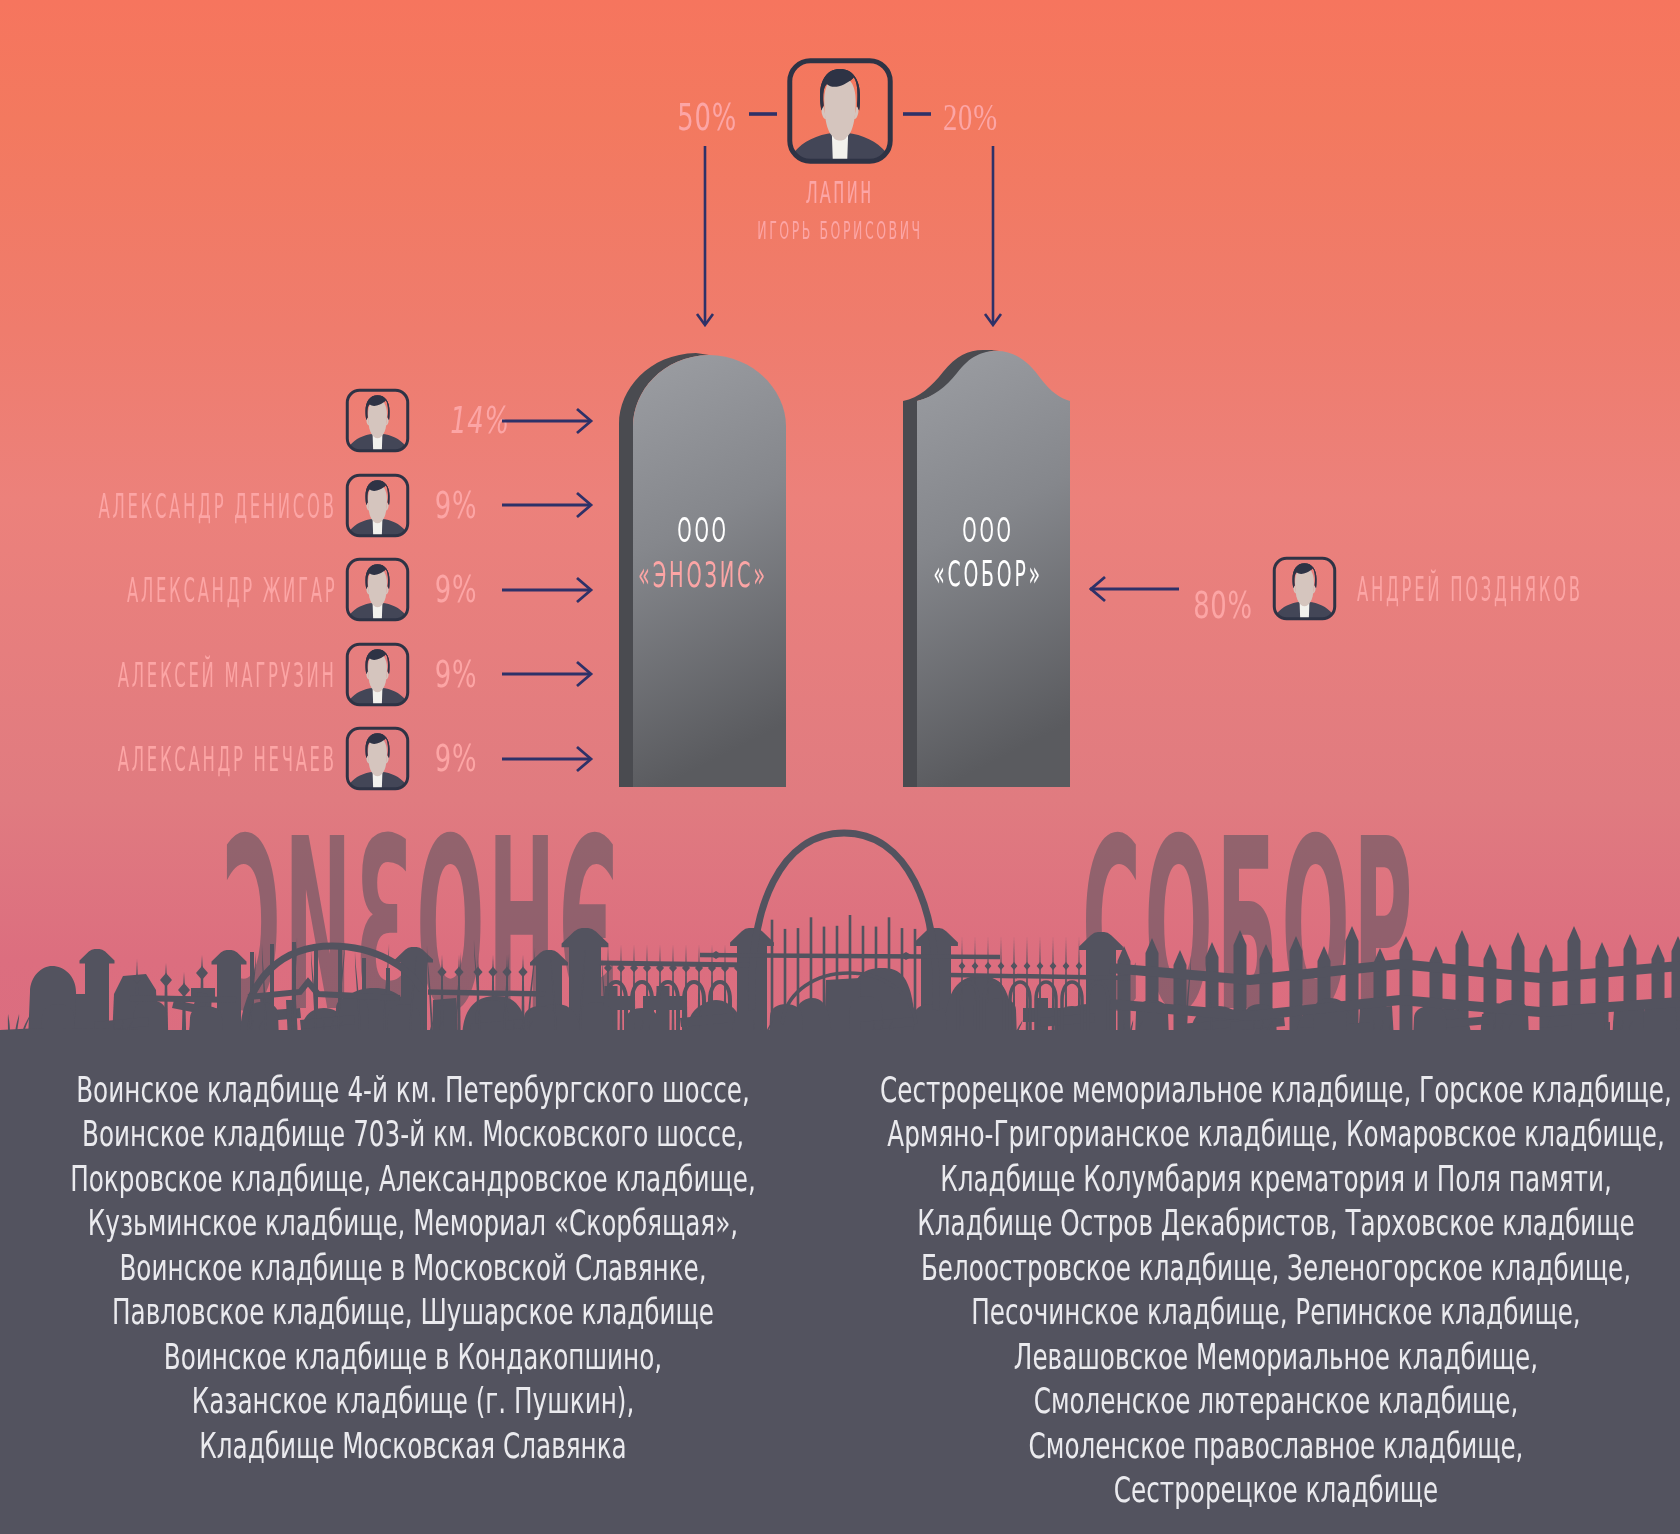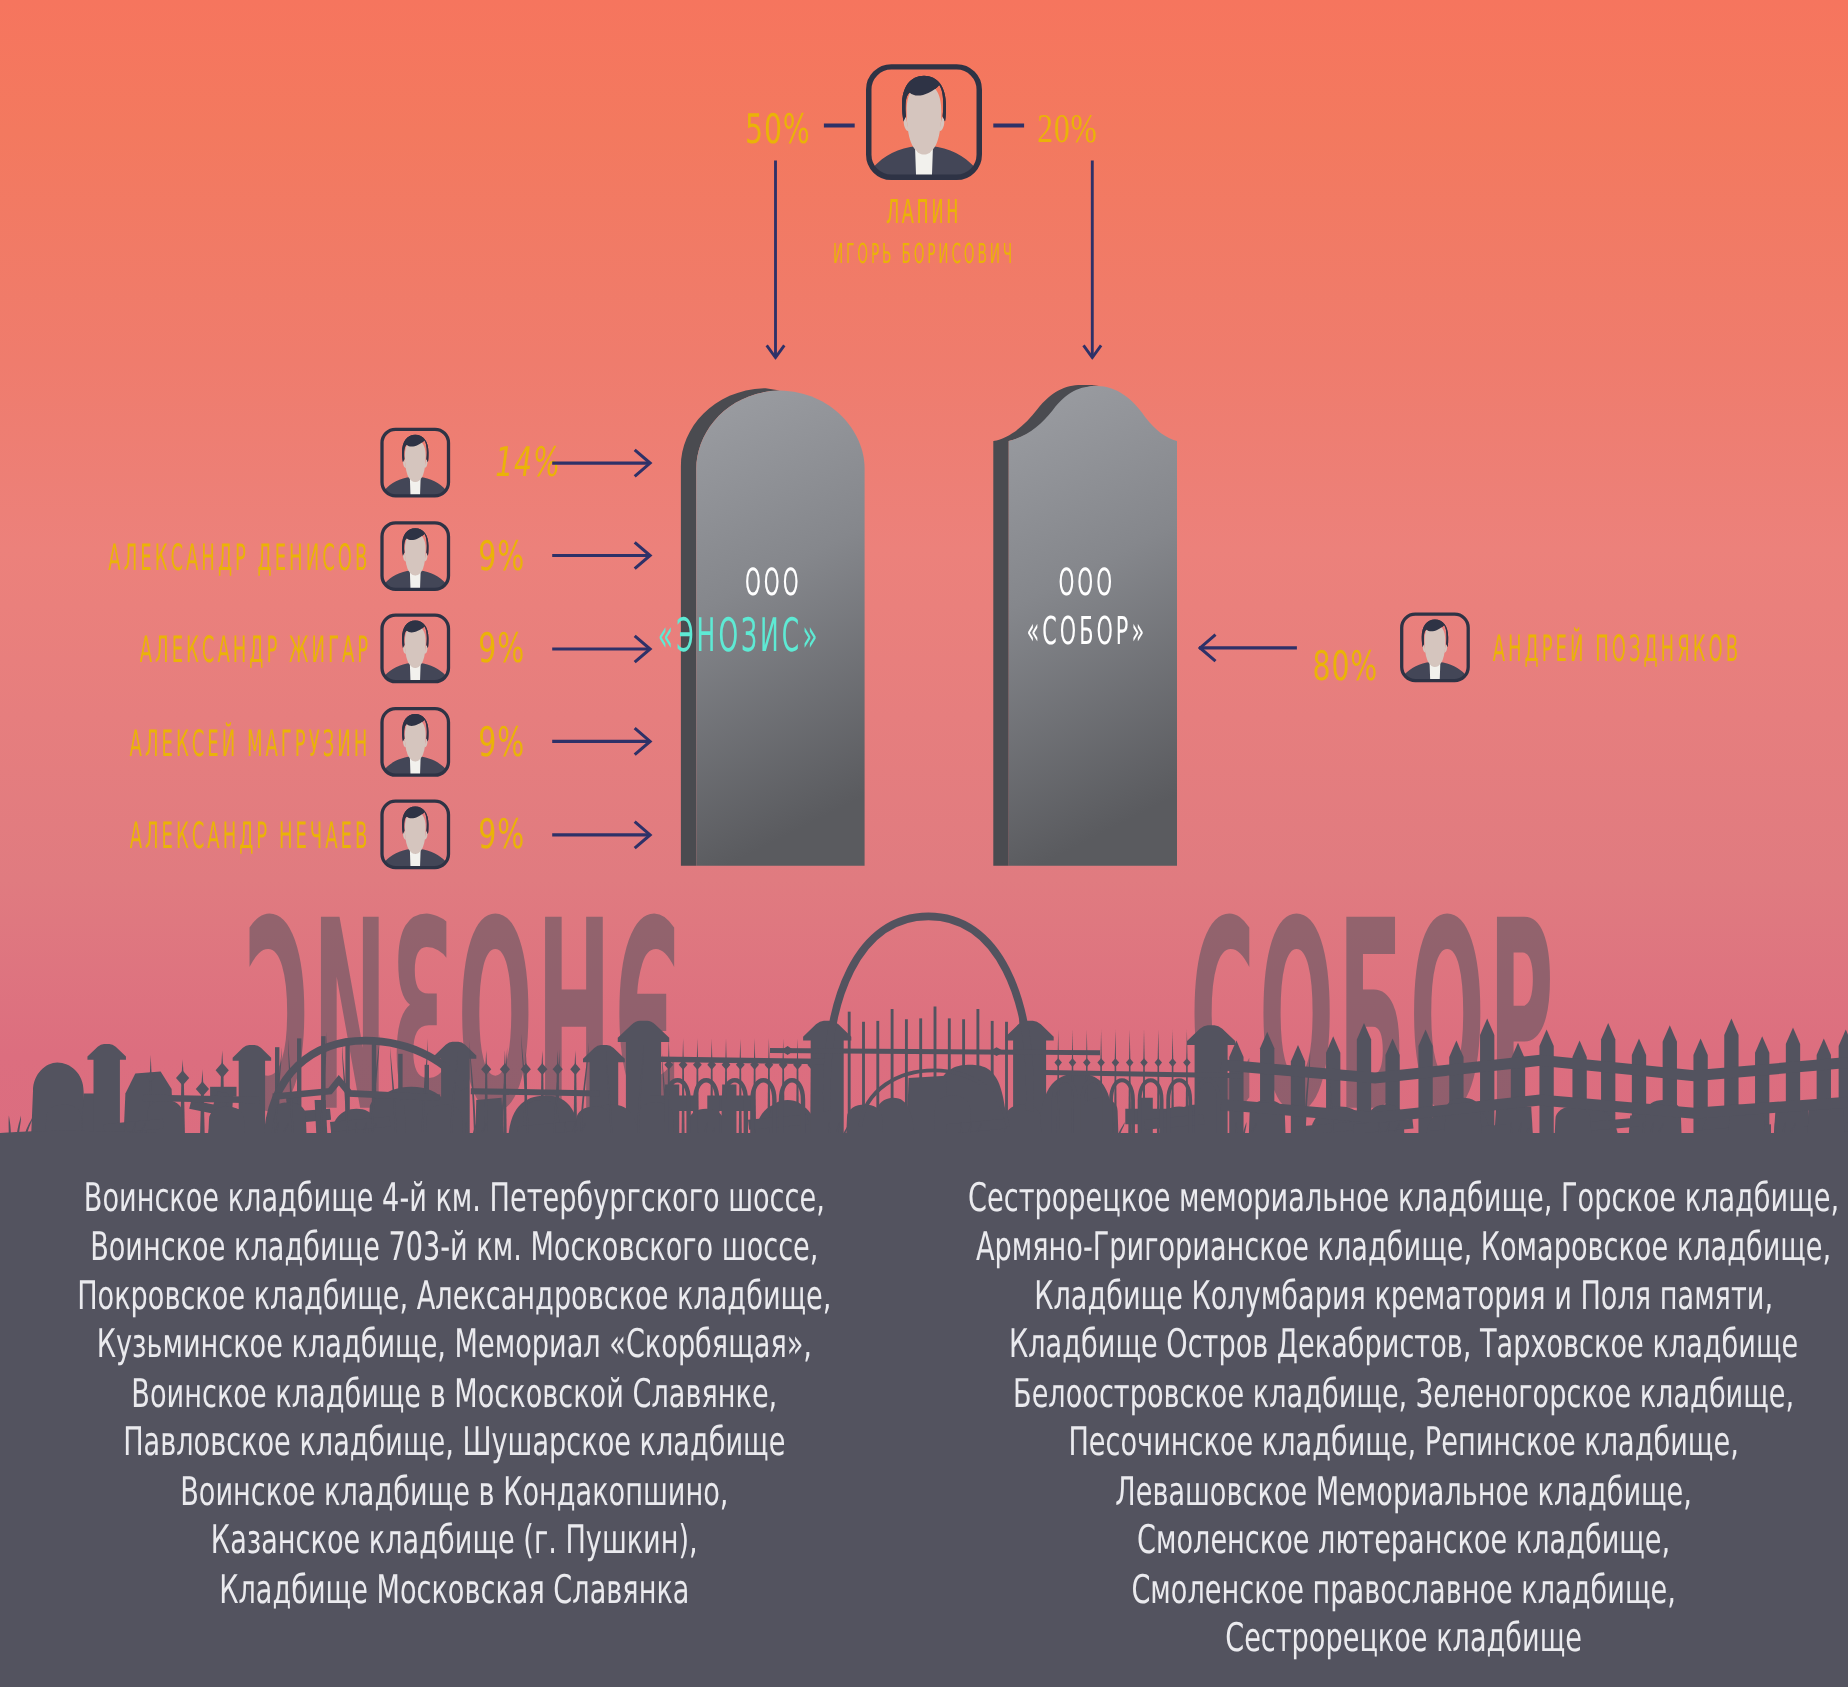--- a/index.html
+++ b/index.html
@@ -6,21 +6,21 @@
   html,body{margin:0;padding:0;background:#53535F;}
   body{width:1680px;height:1534px;overflow:hidden;
        font-family:"DejaVu Sans Condensed","DejaVu Sans",sans-serif;}
   #stage{position:relative;width:1680px;height:1534px;overflow:hidden;}
   .sky{position:absolute;left:0;top:0;width:1680px;height:1046px;
        background:linear-gradient(180deg,#F6755E 0px,#F3795F 120px,#EF7C6D 330px,
        #EC817B 500px,#E67E7E 650px,#E07B80 800px,#DC6E7F 960px,#DB6D80 1046px);}
   .groundfill{position:absolute;left:0;top:1030px;width:1680px;height:504px;background:#53535F;}
   svg{display:block;}
   .abs{position:absolute;}
-  .lbl{position:absolute;color:#eab308;white-space:nowrap;line-height:1;}
+  .lbl{position:absolute;color:#fca5a5;white-space:nowrap;line-height:1;}
   .sq{display:inline-block;}
   .sq-r{transform-origin:100% 50%;}
   .sq-l{transform-origin:0% 50%;}
   .sq-c{transform-origin:50% 50%;}
   .wm{font-size:238px;line-height:1;font-weight:700;letter-spacing:10px;
       color:#53535F;opacity:0.545;white-space:nowrap;}
   .cemblk{position:absolute;color:#EAEAEE;text-align:center;}
   .cemline{font-size:36px;line-height:44.5px;white-space:nowrap;
            transform:scaleX(0.762);transform-origin:50% 50%;}
 </style>
@@ -227,21 +227,21 @@
 
  <path d="M633 787 L633 426 C633 392 662 356 709 355 C756 356 786 392 786 426 L786 787 Z" fill="url(#stoneGradA)"></path>
 
  <path d="M903 787 L903 401 C919 398 932 386 943 372 C956 356 968 350 983 350 L999 350
           C985 351 973 357 960 373 C949 387 934 397 917 401 L917 787 Z" fill="#4A4B50"></path>
 
  <path d="M917 787 L917 401 C933 397 946 387 957 373 C970 356 982 351 997 351
           C1015 351 1029 362 1041 379 C1051 392 1060 398 1070 401 L1070 787 Z" fill="url(#stoneGradB)"></path>
 </svg>
 <div class="lbl" style="left:703.0px;transform:translateX(-50%);top:513.02px;color:#FFFFFF;font-size:34px;letter-spacing:4.6px;"><span class="sq sq-c" style="transform:scaleX(0.6)">ООО</span></div>
-<div class="lbl" style="left:672px;transform:translateX(-50%);top:556.90px;color:#5eead4;font-size:42px;letter-spacing:4.6px;"><span class="sq sq-c" style="transform:scaleX(0.6)">«ЭНОЗИС»</span></div>
+<div class="lbl" style="left:703.0px;transform:translateX(-50%);top:556.90px;color:#fca5a5;font-size:36px;letter-spacing:4.6px;"><span class="sq sq-c" style="transform:scaleX(0.6)">«ЭНОЗИС»</span></div>
 <div class="lbl" style="left:988.0px;transform:translateX(-50%);top:513.02px;color:#FFFFFF;font-size:34px;letter-spacing:4.6px;"><span class="sq sq-c" style="transform:scaleX(0.6)">ООО</span></div>
 <div class="lbl" style="left:988.0px;transform:translateX(-50%);top:556.90px;color:#FFFFFF;font-size:35px;letter-spacing:4.6px;"><span class="sq sq-c" style="transform:scaleX(0.6)">«СОБОР»</span></div>
 <div class="abs wm" style="left:418px;top:807.2px;transform:translateX(-50%)"><span style="display:inline-block;transform:scaleX(-0.375);transform-origin:50% 50%">ЭНОЗИС</span></div>
 <div class="abs wm" style="left:1249px;top:807.2px;transform:translateX(-50%)"><span style="display:inline-block;transform:scaleX(0.375);transform-origin:50% 50%">СОБОР</span></div>
 <svg class="abs" style="left:0;top:0;width:1680px;height:1534px;pointer-events:none" viewBox="0 0 1680 1534">
 <g fill="#53535F">
   <path d="M28 1040 L30 992 C30 976 42 966 52 966 C64 966 76 976 76 992 L78 1040 Z"></path>
   <path d="M76 994 L88 994 L90 1040 L74 1040 Z"></path>
   <path d="M8.0 1034.0 C8.0 1023.0 7.6 1018.0 8.1 1014.0 C8.7 1018.4 10.0 1023.0 10.0 1034.0 Z"></path>
         <path d="M15.0 1034.0 C15.9 1023.0 18.5 1018.0 19.0 1014.0 C19.6 1018.4 17.9 1023.0 17.0 1034.0 Z"></path>

